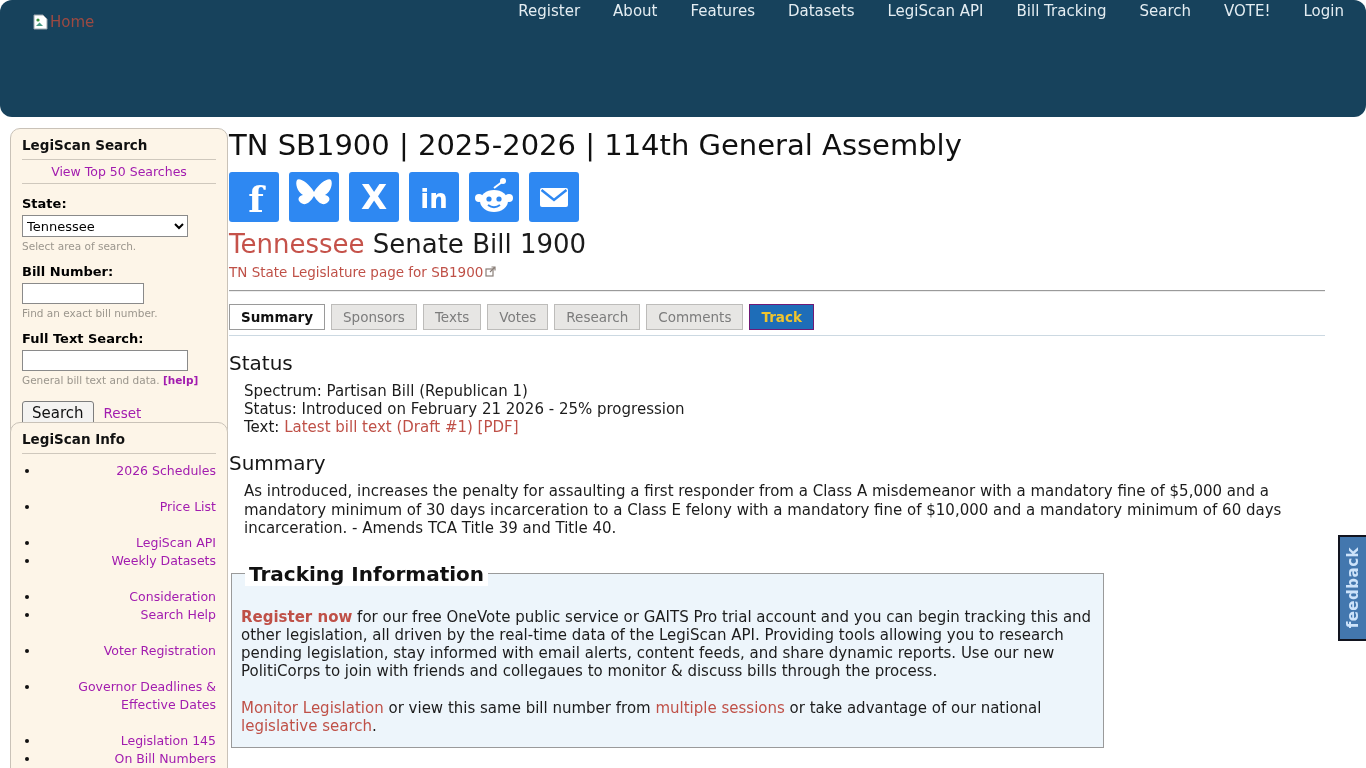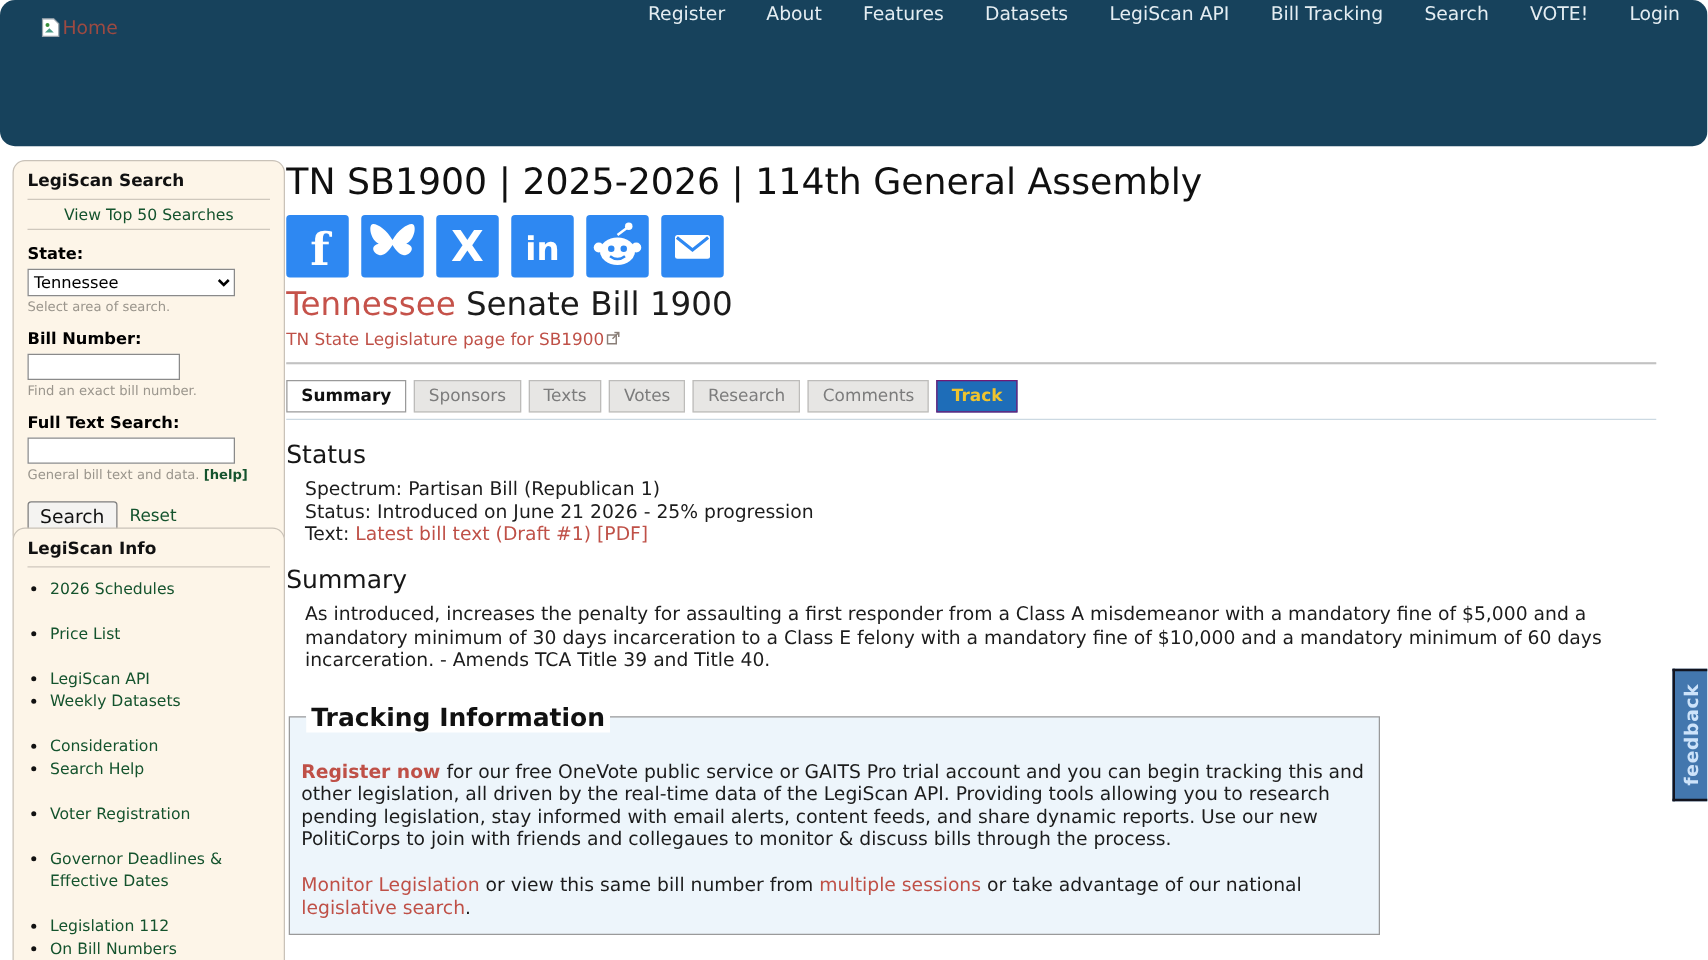--- a/index.html
+++ b/index.html
@@ -15,33 +15,33 @@
   .topnav li { color:#e4edf2; font-size:15px; line-height:20px; cursor:pointer; }
 
   
   .side-box { position:absolute; left:10px; width:218px; background:#fdf5e8; border:1px solid #c9c2b8;
     border-radius:10px; padding:8px 11px 12px 11px; }
   .box-search { top:128px; }
   .box-info { top:422px; height:420px; }
   .side-title { font-size:13.5px; font-weight:bold; color:#111; padding-bottom:4px; }
   .side-hr { border:none; border-top:1px solid #cfc8bd; margin:2px 0 4px 0; }
   .top50 { text-align:center; font-size:12.5px; margin:3px 0 4px 0; }
-  .blue-link { color:#14532d; text-decoration:none; cursor:pointer; }
+  .blue-link { color:#a21caf; text-decoration:none; cursor:pointer; }
   .fld-label { font-size:13px; font-weight:bold; margin-top:12px; }
   .state-select { width:166px; height:22px; margin-top:4px; font-size:13px;
     font-family:"DejaVu Sans",sans-serif; border:1px solid #8a8a8a; background:#fff; }
   .hint { font-size:10.5px; color:#9b968d; margin-top:3px; }
   .txt-input { border:1px solid #8a8a8a; background:#fff; height:21px; margin-top:4px; font-size:13px; }
   .bill-input { width:122px; }
   .full-input { width:166px; }
   .btn-row { margin-top:15px; display:flex; align-items:center; gap:10px; }
   .search-btn { font-family:"DejaVu Sans",sans-serif; font-size:15px; padding:2px 9px;
     background:#f4f3f1; border:1px solid #7d7d7d; border-radius:3px; cursor:pointer; color:#111; }
   .reset-link { font-size:13.5px; }
-  .info-list { list-style:disc; padding-left:18px; margin-top:8px; }
+  .info-list { list-style:disc; padding-left:18px; margin-top:8px;text-align:right; }
   .info-list li { font-size:12.5px; line-height:18px; color:#111; }
   .info-list li.gap { margin-top:18px; }
 
   
   .main { position:absolute; left:229px; top:128px; width:1096px; }
   .page-title { font-size:29px; font-weight:400; color:#101010; line-height:34px; }
   .share-row { display:flex; gap:10px; margin-top:10px; }
   .share-btn { width:50px; height:50px; background:#2e88f2; border-radius:3px; cursor:pointer;
     display:flex; align-items:center; justify-content:center; }
   .bill-head { margin-top:7px; font-size:26px; font-weight:400; color:#1b1b1b; }
@@ -126,21 +126,21 @@
   <hr class="side-hr">
   <ul class="info-list">
     <li><a class="blue-link">2026 Schedules</a></li>
     <li class="gap"><a class="blue-link">Price List</a></li>
     <li class="gap"><a class="blue-link">LegiScan API</a></li>
     <li><a class="blue-link">Weekly Datasets</a></li>
     <li class="gap"><a class="blue-link">Consideration</a></li>
     <li><a class="blue-link">Search Help</a></li>
     <li class="gap"><a class="blue-link">Voter Registration</a></li>
     <li class="gap"><a class="blue-link">Governor Deadlines &amp; Effective Dates</a></li>
-    <li class="gap"><a class="blue-link">Legislation 112</a></li>
+    <li class="gap"><a class="blue-link">Legislation 145</a></li>
     <li><a class="blue-link">On Bill Numbers</a></li>
 
   </ul>
 </div>
 
 <div class="main">
   <h1 class="page-title">TN SB1900 | 2025-2026 | 114th General Assembly</h1>
 
   <div class="share-row">
     <div class="share-btn">
@@ -200,21 +200,21 @@
     <div class="tab inactive">Texts</div>
     <div class="tab inactive">Votes</div>
     <div class="tab inactive">Research</div>
     <div class="tab inactive">Comments</div>
     <div class="tab track">Track</div>
   </div>
 
   <h3 class="sec-head">Status</h3>
   <div class="status-lines">
     <div>Spectrum: Partisan Bill (Republican 1)</div>
-    <div>Status: Introduced on June 21 2026 - 25% progression</div>
+    <div>Status: Introduced on February 21 2026 - 25% progression</div>
     <div><span>Text: </span><a class="red-link">Latest bill text (Draft #1) [PDF]</a></div>
   </div>
 
   <h3 class="sec-head">Summary</h3>
   <div class="summary-body">As introduced, increases the penalty for assaulting a first responder from a Class A misdemeanor with a mandatory fine of $5,000 and a mandatory minimum of 30 days incarceration to a Class E felony with a mandatory fine of $10,000 and a mandatory minimum of 60 days incarceration. - Amends TCA Title 39 and Title 40.</div>
 
   <fieldset class="tracking-fs">
     <legend>Tracking Information</legend>
     <p><a class="red-link bold-red">Register now</a><span> for our free OneVote public service or GAITS Pro trial account and you can begin tracking this and other legislation, all driven by the real-time data of the LegiScan API. Providing tools allowing you to research pending legislation, stay informed with email alerts, content feeds, and share dynamic reports. Use our new PolitiCorps to join with friends and collegaues to monitor &amp; discuss bills through the process.</span></p>
     <p><a class="red-link">Monitor Legislation</a><span> or view this same bill number from </span><a class="red-link">multiple sessions</a><span> or take advantage of our national </span><a class="red-link">legislative search</a><span>.</span></p>

